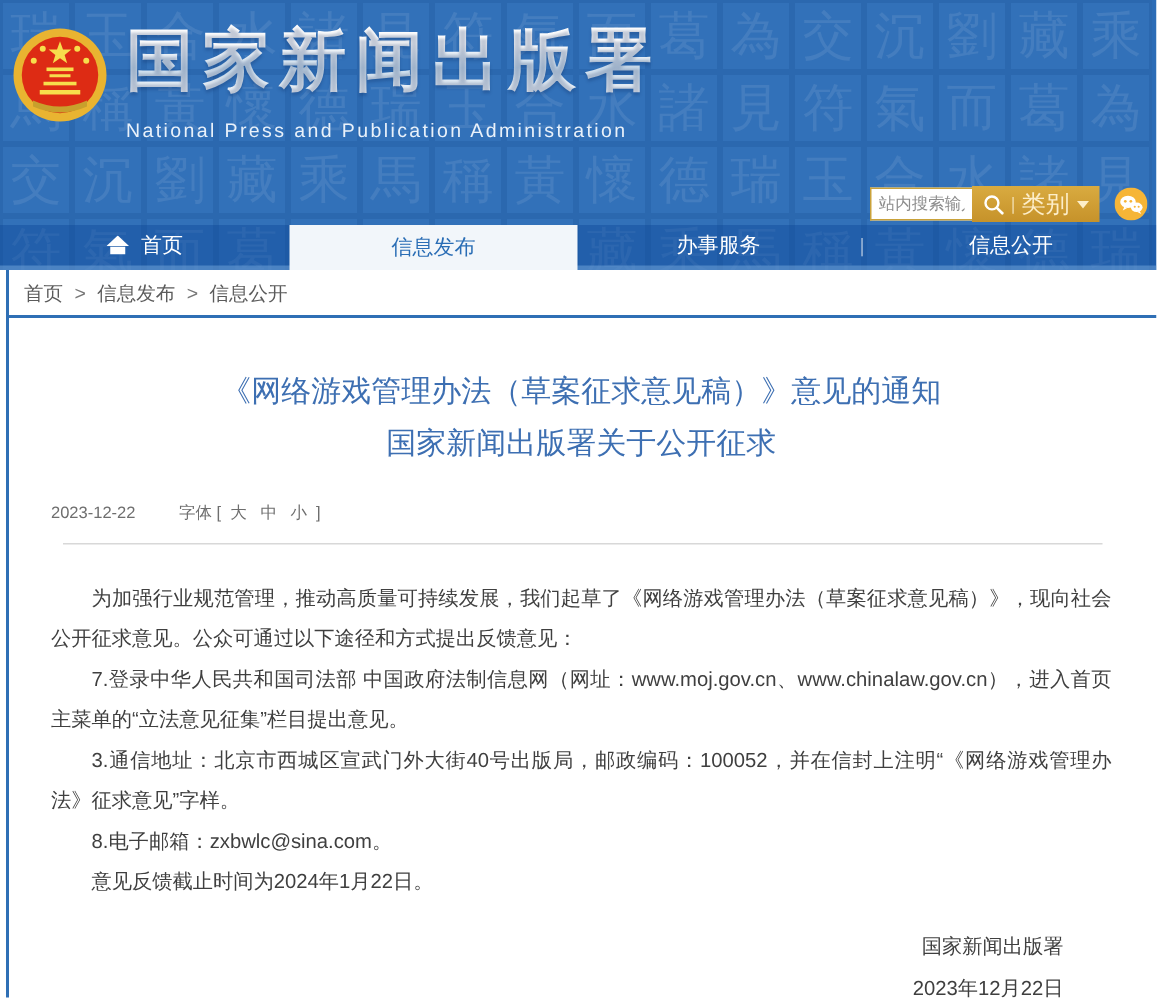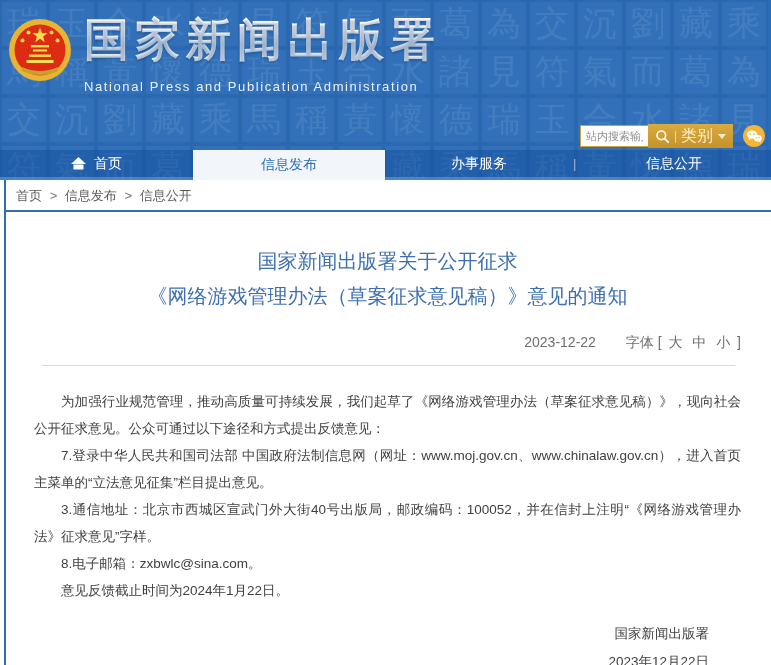--- a/index.html
+++ b/index.html
@@ -50,21 +50,21 @@
   .nav-last { flex:1; }
 
   
   .lower { margin-left:4px; border-left:2px solid #2f6fb5; min-height:485px; }
   .breadcrumb { padding:7px 0 5px 10px; font-size:13px; color:#5b5b5b; border-bottom:2px solid #2f6fb5; }
   .crumb { cursor:pointer; }
   .crumb-sep { margin:0 4px; color:#777; }
 
   .article { padding:0 30px 0 28px; }
   .title { text-align:center; margin-top:32px; color:#3d6fb2; font-size:20px; font-weight:400; line-height:35px; }
-  .meta { text-align:right; margin-top:20px; font-size:14px; color:#6e6e6e; }
+  .meta { text-align:left; margin-top:20px; font-size:11px; color:#6e6e6e; }
   .meta-date { margin-right:26px; }
   .font-size-opt { margin:0 3px; cursor:pointer; }
   .meta-rule { border:none; border-top:1px solid #d8d8d8; margin:13px 6px 0 8px; }
 
   .body-text { padding-top:22px; }
   .body-text p { font-size:13.5px; color:#3f3f3f; line-height:27px; text-indent:2em; text-align:justify; }
 
   .signature { margin-top:16px; padding-right:32px; text-align:right; font-size:13.5px; color:#3f3f3f; line-height:28px; }
 </style>
 </head>
@@ -214,22 +214,22 @@
     <div class="breadcrumb">
       <span class="crumb">首页</span>
       <span class="crumb-sep">&gt;</span>
       <span class="crumb">信息发布</span>
       <span class="crumb-sep">&gt;</span>
       <span class="crumb">信息公开</span>
     </div>
 
     <div class="article">
       <h1 class="title">
+        <span style="display:block">《网络游戏管理办法（草案征求意见稿）》意见的通知</span>
         <span style="display:block">国家新闻出版署关于公开征求</span>
-        <span style="display:block">《网络游戏管理办法（草案征求意见稿）》意见的通知</span>
       </h1>
 
       <div class="meta">
         <span class="meta-date">2023-12-22</span>
         <span>字体 [</span>
         <span class="font-size-opt">大</span>
         <span class="font-size-opt">中</span>
         <span class="font-size-opt">小</span>
         <span>]</span>
       </div>

